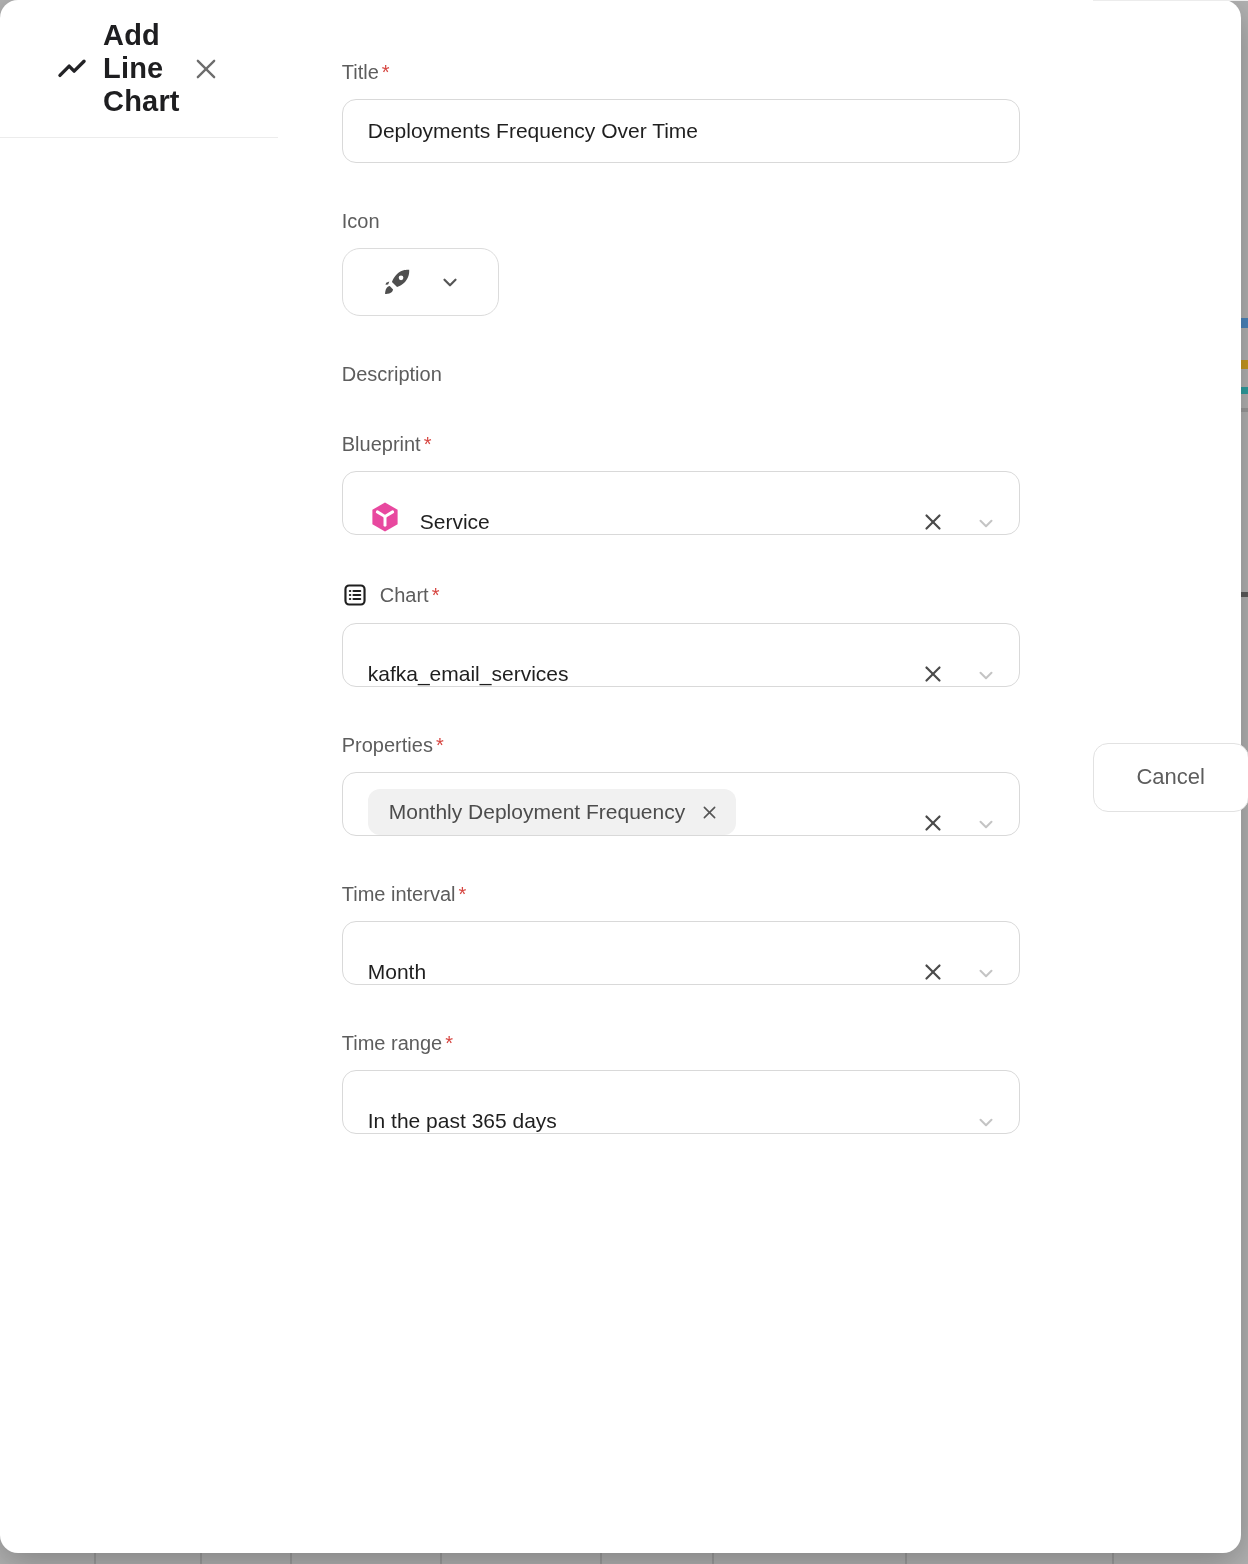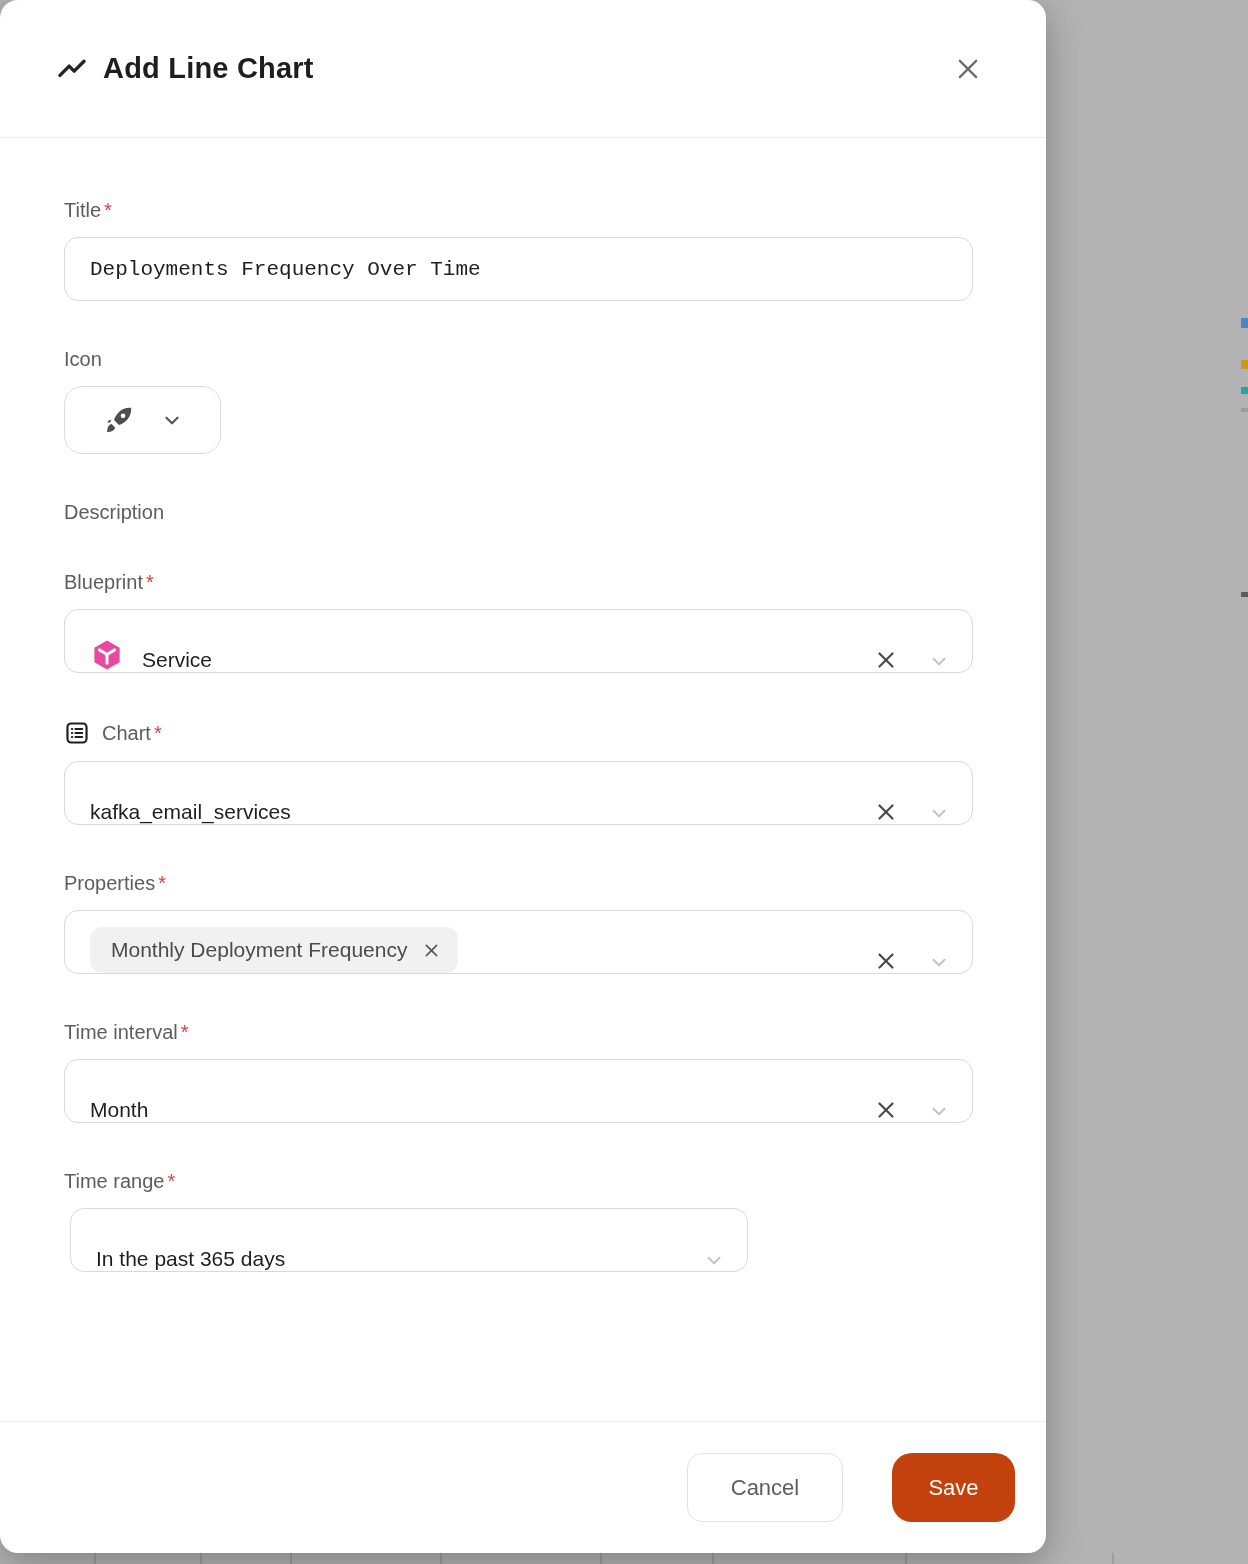--- a/index.html
+++ b/index.html
@@ -15,25 +15,25 @@
   .frag-blue  { left:1241px; top:318px; width:7px; height:10px; background:#4b86be; }
   .frag-gold  { left:1241px; top:360px; width:7px; height:9px;  background:#c9991f; }
   .frag-teal  { left:1241px; top:387px; width:7px; height:7px;  background:#2f9fa0; }
   .frag-line  { left:1241px; top:408px; width:7px; height:4px;  background:#9b9b9b; }
   .frag-dark  { left:1241px; top:592px; width:7px; height:5px;  background:#5c5c5c; }
   .bottom-line { position:absolute; bottom:0; width:2px; height:11px; background:#9e9e9e; }
 
   
   .modal {
     position:absolute; left:0; top:0;
-    width:1046px; height:1553px;
+    width:1241px; height:1553px;
     background:#ffffff;
     border-radius:18px;
     box-shadow:0 10px 36px rgba(0,0,0,.28);
-    display:flex; flex-direction:column;
+    display:flex; flex-direction:row;
   }
   .modal-header {
     height:138px; flex:0 0 138px;
     border-bottom:1px solid #ececec;
     display:flex; align-items:center;
     padding-left:55px;
   }
   .header-icon { width:34px; height:34px; display:flex; align-items:center; }
   .header-title {
     margin-left:14px;
@@ -52,21 +52,21 @@
     display:flex; align-items:center;
     font-size:20px; color:#5d5d5d; margin-bottom:15px;
   }
   .req { color:#d64540; margin-left:3px; font-size:20px; }
   .label-icon { width:26px; height:26px; margin-right:12px; display:flex; }
 
   .text-input {
     width:100%; height:64px;
     border:1px solid #d9d9d9; border-radius:14px;
     padding:0 25px;
-    font-family:Liberation Mono, monospace;
+    font-family:Liberation Sans, sans-serif;
     font-size:21px; color:#1f1f1f;
     outline:none; background:#fff;
   }
   .text-input::placeholder { color:#8a8a8a; }
 
   .select-box {
     width:100%; height:64px;
     border:1px solid #d9d9d9; border-radius:14px;
     display:flex; align-items:flex-end;
     padding:0 22px 0 25px;
@@ -97,21 +97,21 @@
   
   .chip {
     display:inline-flex; align-items:center;
     height:46px; border-radius:12px;
     background:#f1f1f1;
     padding:0 17px 0 21px;
     gap:15px;
   }
   .chip-label { font-size:21px; color:#4c4c4c; }
 
-  .narrow { width:678px;margin-left:6px; }
+  .narrow { width:678px; }
 
   .modal-footer {
     flex:0 0 132px;
     border-top:1px solid #ececec;
     display:flex; align-items:center; justify-content:flex-end;
     padding-right:31px; gap:49px;
   }
   .btn-cancel {
     width:156px; height:69px;
     background:#fff; border:1px solid #e2e2e2; border-radius:15px;

